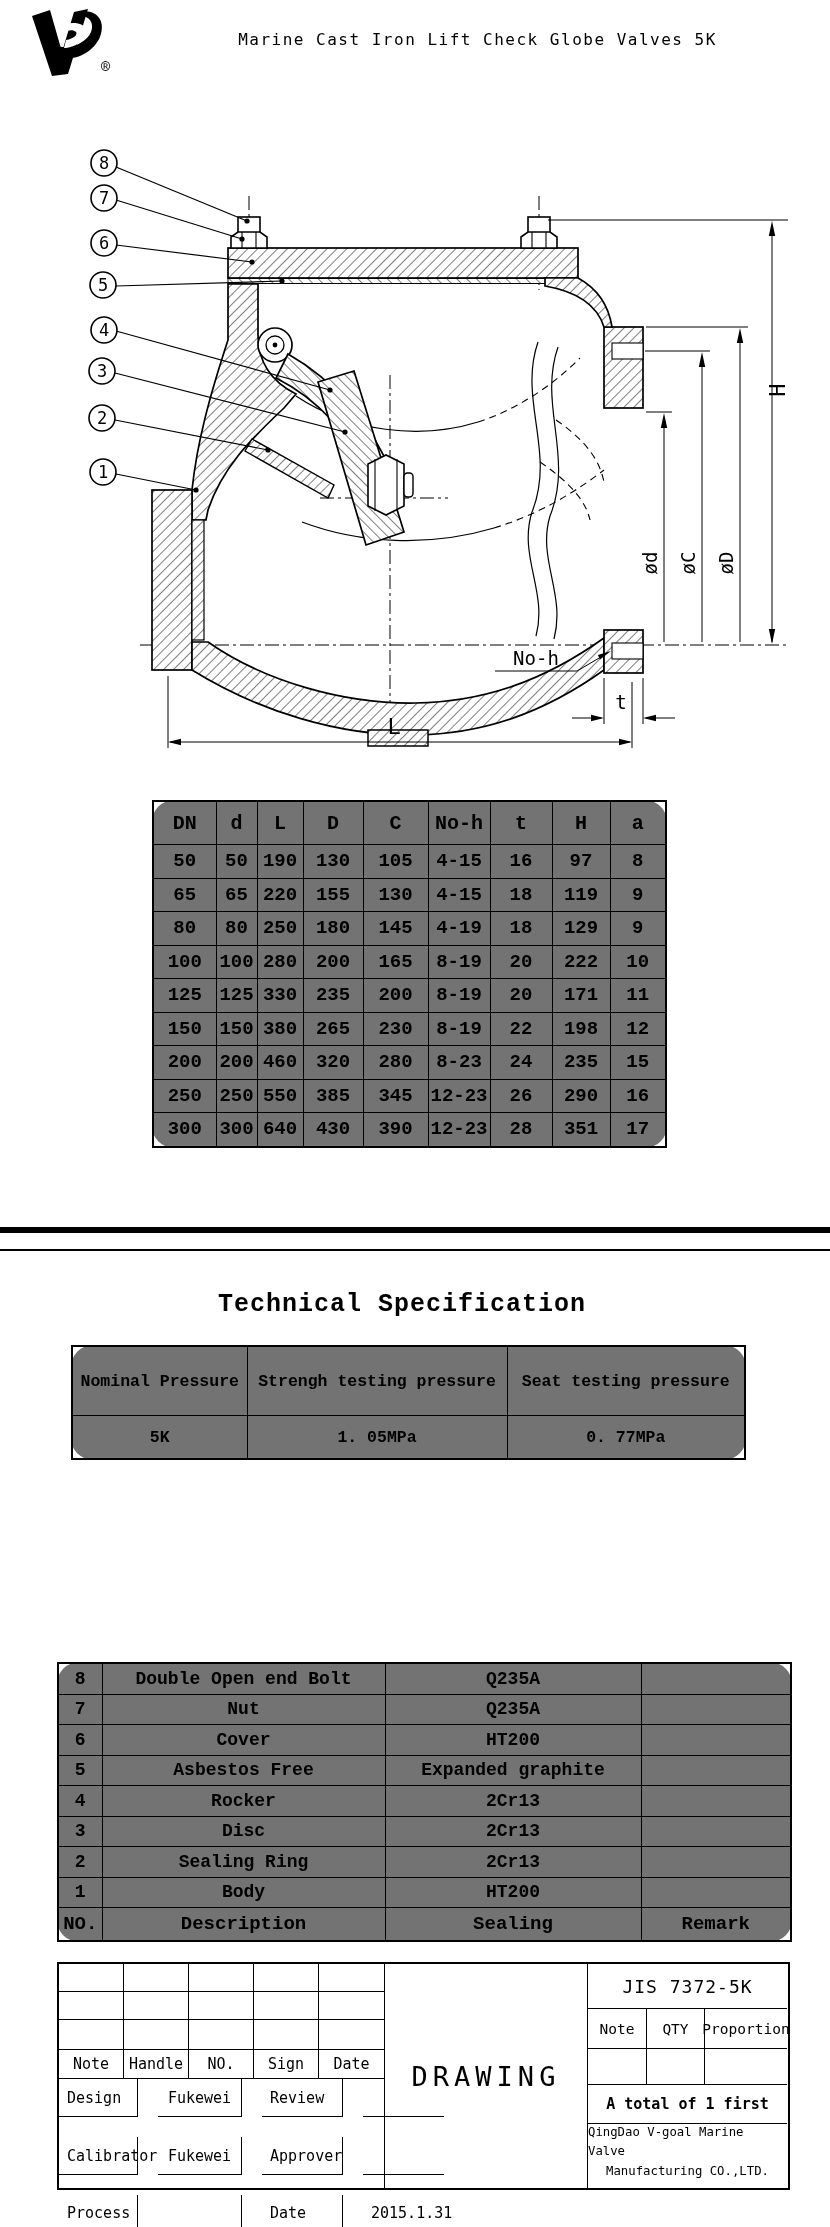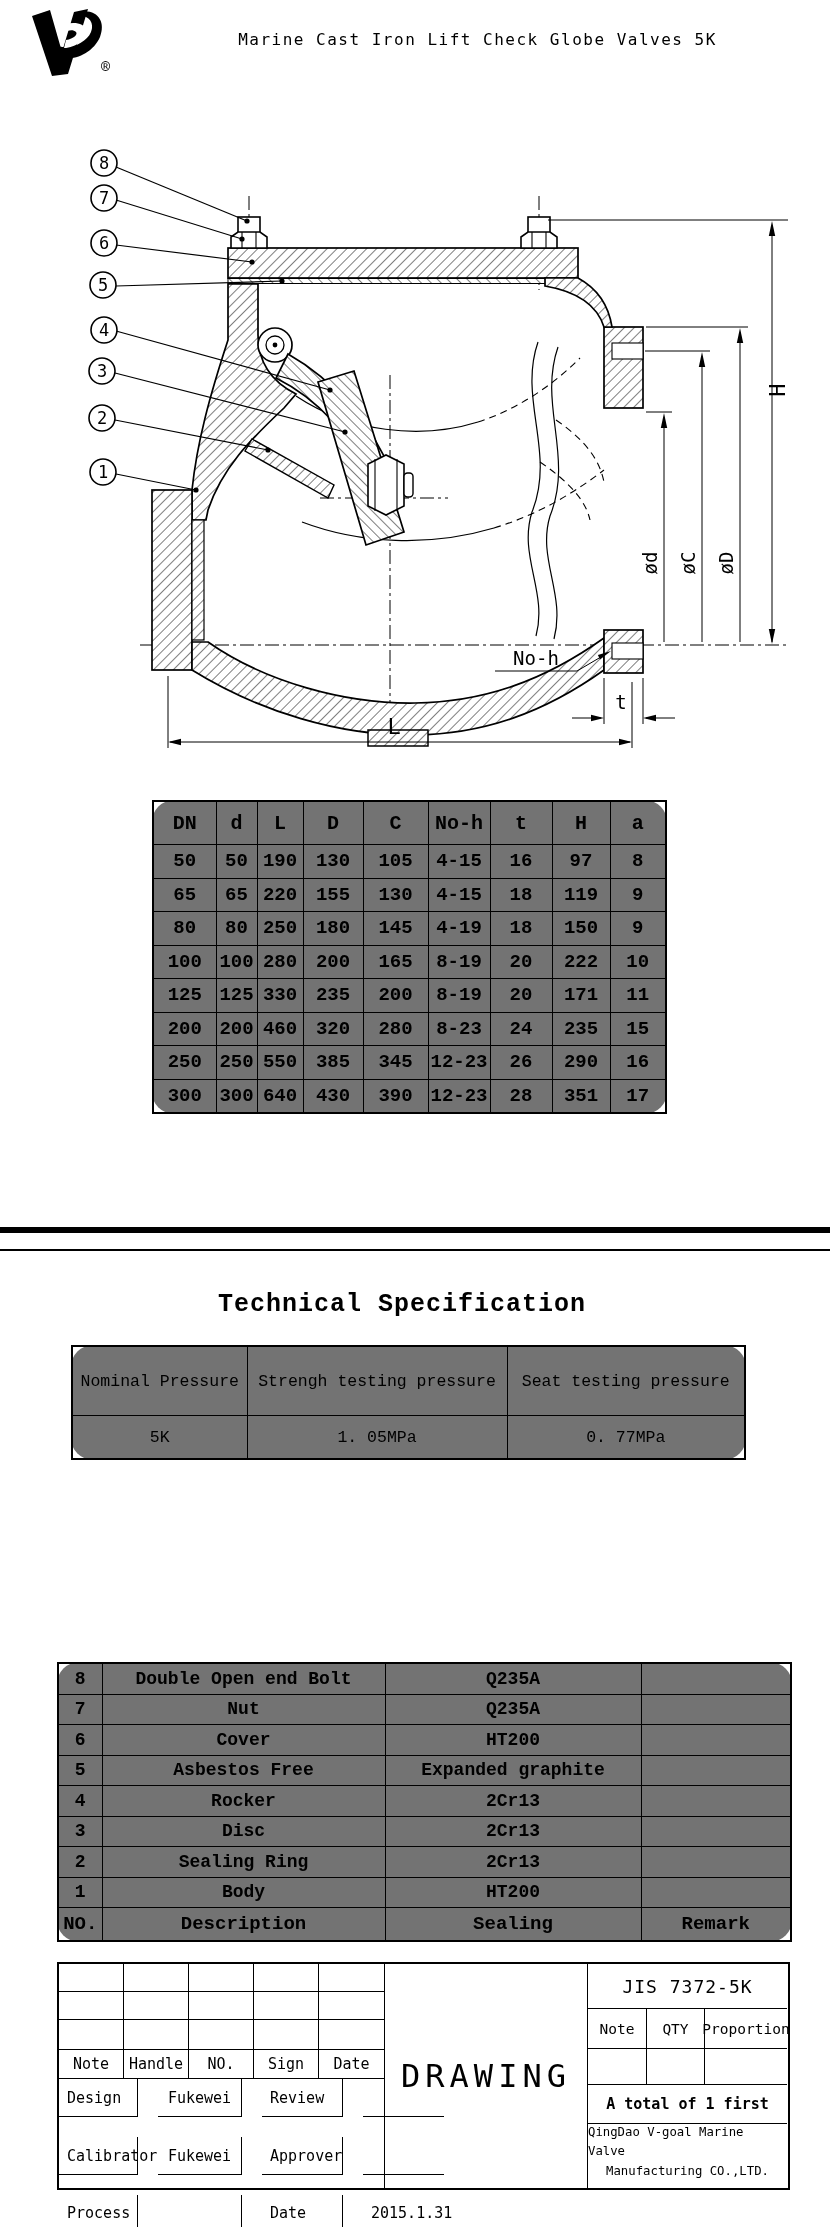--- a/index.html
+++ b/index.html
@@ -33,21 +33,21 @@
   #dim-table thead th{height:42px;font-size:20px;}
   #dim-table tbody td{height:32.5px;font-size:19px;}
   
   #sep-thick{position:absolute;left:0;top:1227px;width:830px;height:6px;background:#000;}
   #sep-thin{position:absolute;left:0;top:1249px;width:830px;height:2px;background:#000;}
   
   #spec-heading{position:absolute;left:0;top:1290px;width:804px;text-align:center;
       font-family:"Liberation Mono",monospace;font-weight:bold;font-size:25px;letter-spacing:1px;}
   #spec-table{left:71px;top:1345px;width:673px;border:2px solid #000;}
   #spec-table th,#spec-table td{border:1.8px solid #000;
-      font-family:"Liberation Mono",monospace;font-weight:normal;font-size:16.5px;}
+      font-family:"Liberation Mono",monospace;font-weight:bold;font-size:16.5px;}
   #spec-table thead th{height:68px;}
   #spec-table tbody td{height:42px;}
   
   #parts-table{left:57px;top:1662px;width:733px;border:2.4px solid #000;}
   #parts-table td{border:1.7px solid #000;font-family:"Liberation Mono",monospace;
       font-weight:bold;font-size:18px;height:29.5px;}
   #parts-table tr.footer td{height:32px;font-size:19px;}
   
   #title-block{position:absolute;left:57px;top:1962px;width:733px;height:228px;
       border:2.2px solid #000;box-sizing:border-box;}
@@ -56,21 +56,21 @@
   #tb-center{left:325px;width:204px;border-left:1.8px solid #000;border-right:1.8px solid #000;
       display:flex;align-items:center;justify-content:center;}
   #tb-right{left:529px;width:199px;}
   .tb-grid{display:grid;}
   .tb-cell{border-right:1.7px solid #000;border-bottom:1.7px solid #000;box-sizing:border-box;
       font-size:15px;display:flex;align-items:center;justify-content:center;white-space:nowrap;}
   .tb-cell.last{border-right:none;}
   .tb-cell.leftal{justify-content:flex-start;padding-left:8px;}
   #tb-upper{grid-template-columns:65px 65px 65px 65px 65px;grid-template-rows:28px 28px 30px 29px;}
   #tb-lower{grid-template-columns:79px 84px 81px 81px;grid-template-rows:38px 38px 37px;gap:20px;}
-  #drawing-label{font-size:32px;letter-spacing:5px;}
+  #drawing-label{font-size:27px;letter-spacing:5px;}
   .tbr-row{box-sizing:border-box;border-bottom:1.7px solid #000;display:flex;
       align-items:center;justify-content:center;}
   #tbr-jis{height:45px;font-size:18px;letter-spacing:1px;}
   #tbr-nqp,#tbr-empty{display:grid;grid-template-columns:59px 58px 82px;}
   #tbr-nqp{height:40px;}
   #tbr-empty{height:36px;}
   #tbr-nqp .tb-cell,#tbr-empty .tb-cell{font-size:14.5px;border-bottom:none;height:100%;}
   #tbr-total{height:39px;font-size:15px;font-weight:bold;}
   #tbr-company{height:56px;border-bottom:none;flex-direction:column;line-height:1.55;
       font-size:12.3px;}
@@ -320,21 +320,21 @@
         </tr>
 
         <tr>
           <td>80</td>
           <td>80</td>
           <td>250</td>
           <td>180</td>
           <td>145</td>
           <td>4-19</td>
           <td>18</td>
-          <td>150</td>
+          <td>129</td>
           <td>9</td>
         </tr>
 
         <tr>
           <td>100</td>
           <td>100</td>
           <td>280</td>
           <td>200</td>
           <td>165</td>
           <td>8-19</td>
@@ -348,20 +348,31 @@
           <td>125</td>
           <td>330</td>
           <td>235</td>
           <td>200</td>
           <td>8-19</td>
           <td>20</td>
           <td>171</td>
           <td>11</td>
         </tr>
 
+        <tr>
+          <td>150</td>
+          <td>150</td>
+          <td>380</td>
+          <td>265</td>
+          <td>230</td>
+          <td>8-19</td>
+          <td>22</td>
+          <td>198</td>
+          <td>12</td>
+        </tr>
 
         <tr>
           <td>200</td>
           <td>200</td>
           <td>460</td>
           <td>320</td>
           <td>280</td>
           <td>8-23</td>
           <td>24</td>
           <td>235</td>

